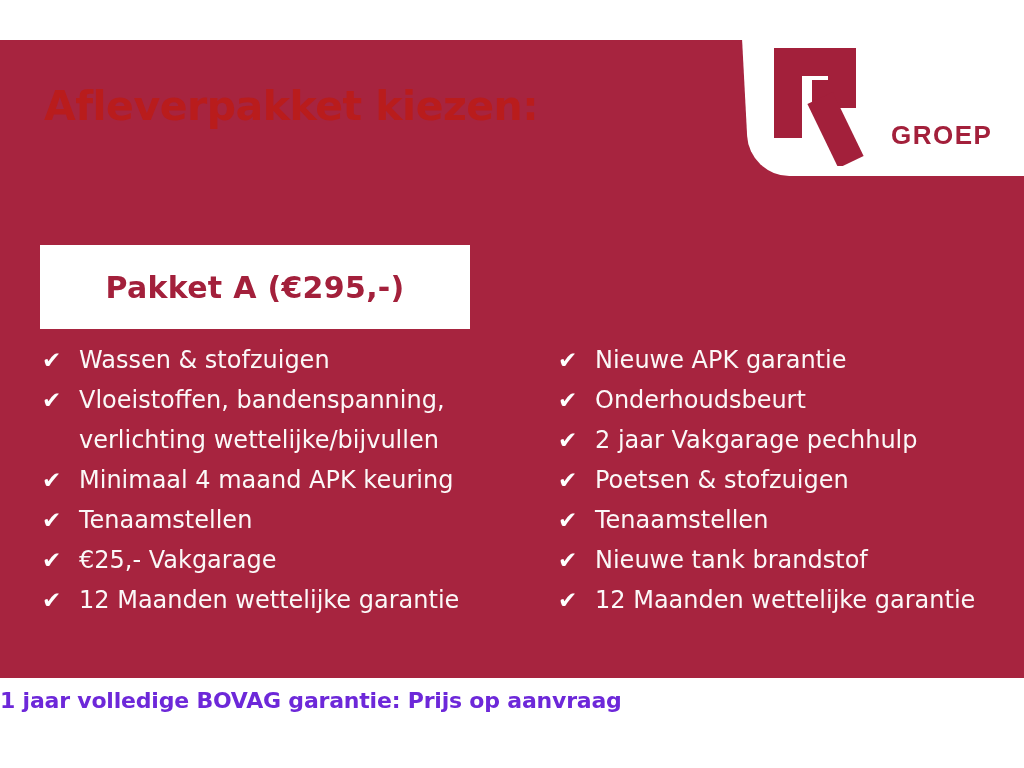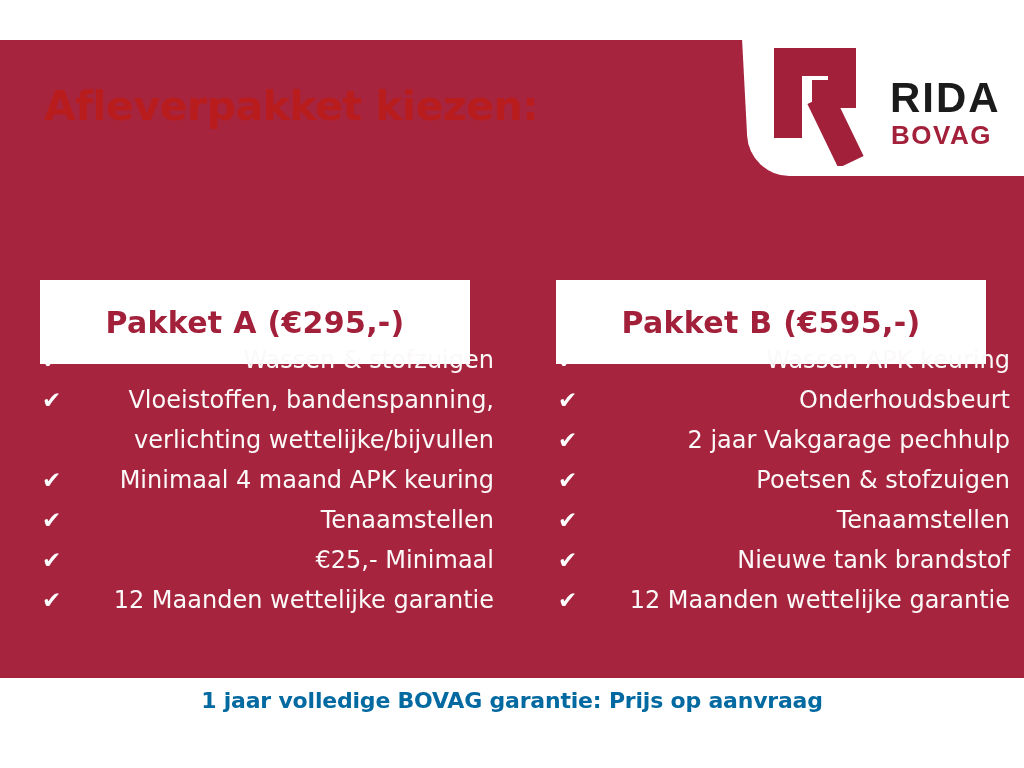--- a/index.html
+++ b/index.html
@@ -28,64 +28,60 @@
     font-size:42px;font-weight:bold;color:#1b1b1b;letter-spacing:2px;
   }
   .logo-secondary{
     position:absolute;left:151px;top:120px;
     font-family:"Liberation Sans","DejaVu Sans",sans-serif;
     font-size:26px;font-weight:bold;color:#A3203B;letter-spacing:1.5px;
   }
   
   .card{
     position:absolute;top:245px;width:430px;height:84px;background:#ffffff;
-    display:flex;align-items:center;justify-content:center;margin-top:35px;
+    display:flex;align-items:center;justify-content:center;
   }
   .card-a{left:40px;} .card-b{left:556px;}
   .card-text{color:#A3203B;font-weight:bold;font-size:30px;letter-spacing:0.3px;white-space:nowrap;}
   
   .col{position:absolute;top:340px;width:452px;}
   .col-a{left:42px;} .col-b{left:558px;}
   .item{display:flex;align-items:flex-start;gap:11px;color:#FBF8F8;font-size:24px;line-height:40px;}
   .check{flex:0 0 26px;font-size:23px;color:#ffffff;}
-  .item-text{flex:1 1 auto;text-align:right;}
+  .item-text{flex:1 1 auto;}
   
   .footer-bar{position:absolute;left:0;top:678px;width:1024px;height:90px;background:#ffffff;}
   .footer-text{
-    position:absolute;left:0;top:10px;width:100%;text-align:center;
-    color:#0369a1;font-weight:bold;font-size:22px;letter-spacing:-0.2px;
+    position:absolute;left:0;top:10px;width:100%;
+    color:#6d28d9;font-weight:bold;font-size:22px;letter-spacing:-0.2px;
   }
 </style>
 </head>
 <body>
 
 <div class="root">
 
   <div class="red-section"></div>
   <div class="top-strip"></div>
 
   <div class="page-title">Afleverpakket kiezen:</div>
 
   <div class="logo-panel">
     <div class="logo-bg"></div>
     <svg class="logo-r-icon" viewBox="0 0 90 118">
       <g fill="none" stroke="#A3203B" stroke-linecap="butt" stroke-linejoin="miter">
         <polyline points="14,90 14,14 68,14 68,46 38,46" stroke-width="28"></polyline>
         <line x1="46" y1="50" x2="77" y2="114" stroke-width="28"></line>
       </g>
     </svg>
-    <div class="logo-primary">RIDA</div>
-    <div class="logo-secondary">BOVAG</div>
+    <div class="logo-secondary">GROEP</div>
   </div>
 
   <div class="card card-a">
     <span class="card-text">Pakket A (€295,-)</span>
-  </div>
-  <div class="card card-b">
-    <span class="card-text">Pakket B (€595,-)</span>
   </div>
 
   <div class="col col-a">
     <div class="item">
       <span class="check">✔</span>
       <span class="item-text">Wassen &amp; stofzuigen</span>
     </div>
     <div class="item">
       <span class="check">✔</span>
       <span class="item-text">Vloeistoffen, bandenspanning, verlichting wettelijke/bijvullen</span>
@@ -93,32 +89,32 @@
     <div class="item">
       <span class="check">✔</span>
       <span class="item-text">Minimaal 4 maand APK keuring</span>
     </div>
     <div class="item">
       <span class="check">✔</span>
       <span class="item-text">Tenaamstellen</span>
     </div>
     <div class="item">
       <span class="check">✔</span>
-      <span class="item-text">€25,- Minimaal</span>
+      <span class="item-text">€25,- Vakgarage</span>
     </div>
     <div class="item">
       <span class="check">✔</span>
       <span class="item-text">12 Maanden wettelijke garantie</span>
     </div>
   </div>
 
   <div class="col col-b">
     <div class="item">
       <span class="check">✔</span>
-      <span class="item-text">Wassen APK keuring</span>
+      <span class="item-text">Nieuwe APK garantie</span>
     </div>
     <div class="item">
       <span class="check">✔</span>
       <span class="item-text">Onderhoudsbeurt</span>
     </div>
     <div class="item">
       <span class="check">✔</span>
       <span class="item-text">2 jaar Vakgarage pechhulp</span>
     </div>
     <div class="item">

